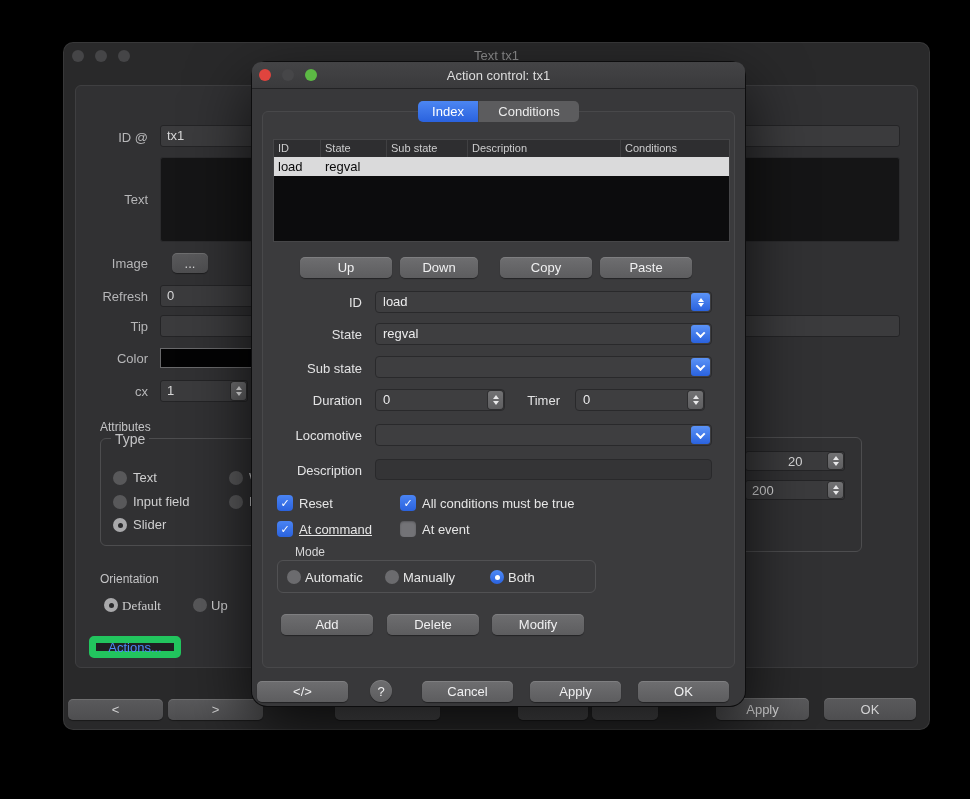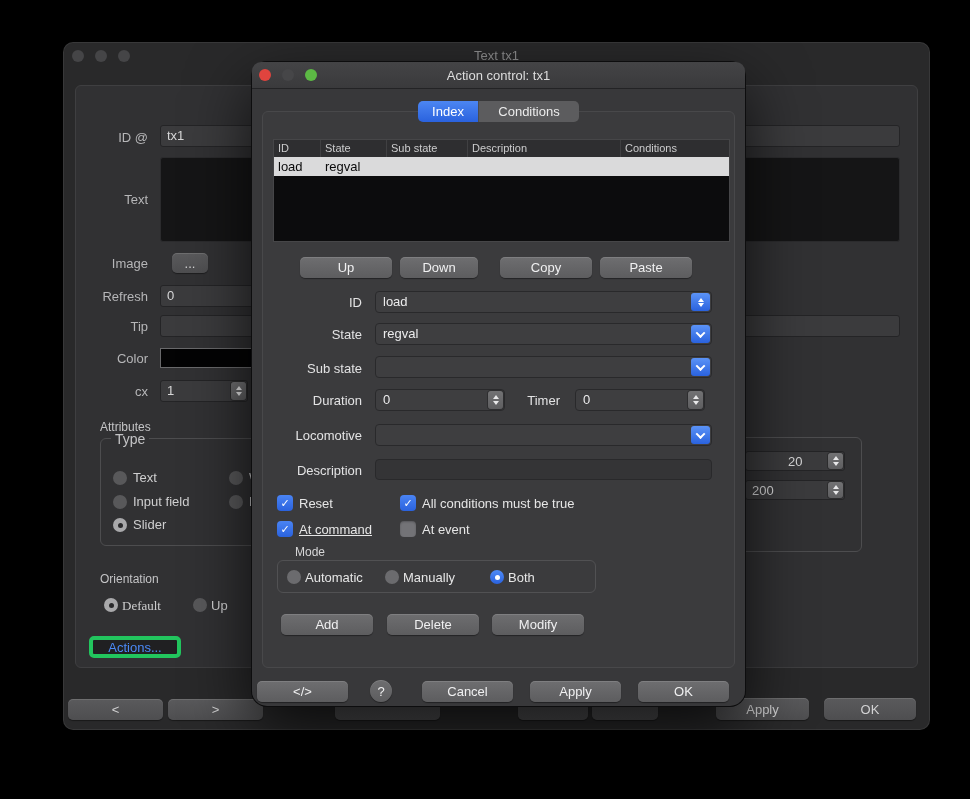--- a/index.html
+++ b/index.html
@@ -22,21 +22,21 @@
   .fld { position:absolute; background:#3b3b3d; border:1px solid #242426; border-radius:3px;
     color:#d6d6d7; padding:2px 6px; line-height:16px; overflow:hidden; white-space:nowrap; }
   .darkarea { position:absolute; background:#151516; border:1px solid #2b2b2d; border-radius:3px; }
   .swatch { position:absolute; background:#030304; border:1px solid #69696b; }
 
   .btn { position:absolute; height:21px; border-radius:5px; color:#f0f0f1;
     background:linear-gradient(180deg,#6e6e70,#5d5d5f);
     box-shadow: inset 0 1px 0 rgba(255,255,255,.12), 0 1px 1px rgba(0,0,0,.4);
     display:flex; align-items:center; justify-content:center; }
   .btn.dim { background:linear-gradient(180deg,#5a5a5c,#4e4e50); color:#d2d2d3; }
-  .btn.outline { background:#202022; border:4px solid #22c55e; color:#4b89f7; box-shadow:none; }
+  .btn.outline { background:#202022; border:7px solid #22c55e; color:#4b89f7; box-shadow:none; }
 
   .gbox { position:absolute; border:1px solid #4d4d4f; border-radius:6px; }
   .legend { position:absolute; top:-8px; left:10px; background:#313133; padding:0 4px;
     font-size:14px; color:#c4c4c6; }
 
   .radio { position:absolute; width:14px; height:14px; border-radius:50%; background:#58585a;
     display:flex; align-items:center; justify-content:center; }
   .radio .dot { width:5px; height:5px; border-radius:50%; }
   .radio.inactive-on { background:#a9a9ab; } .radio.inactive-on .dot { background:#2a2a2c; }
   .radio.off-d { background:#6b6b6e; }

